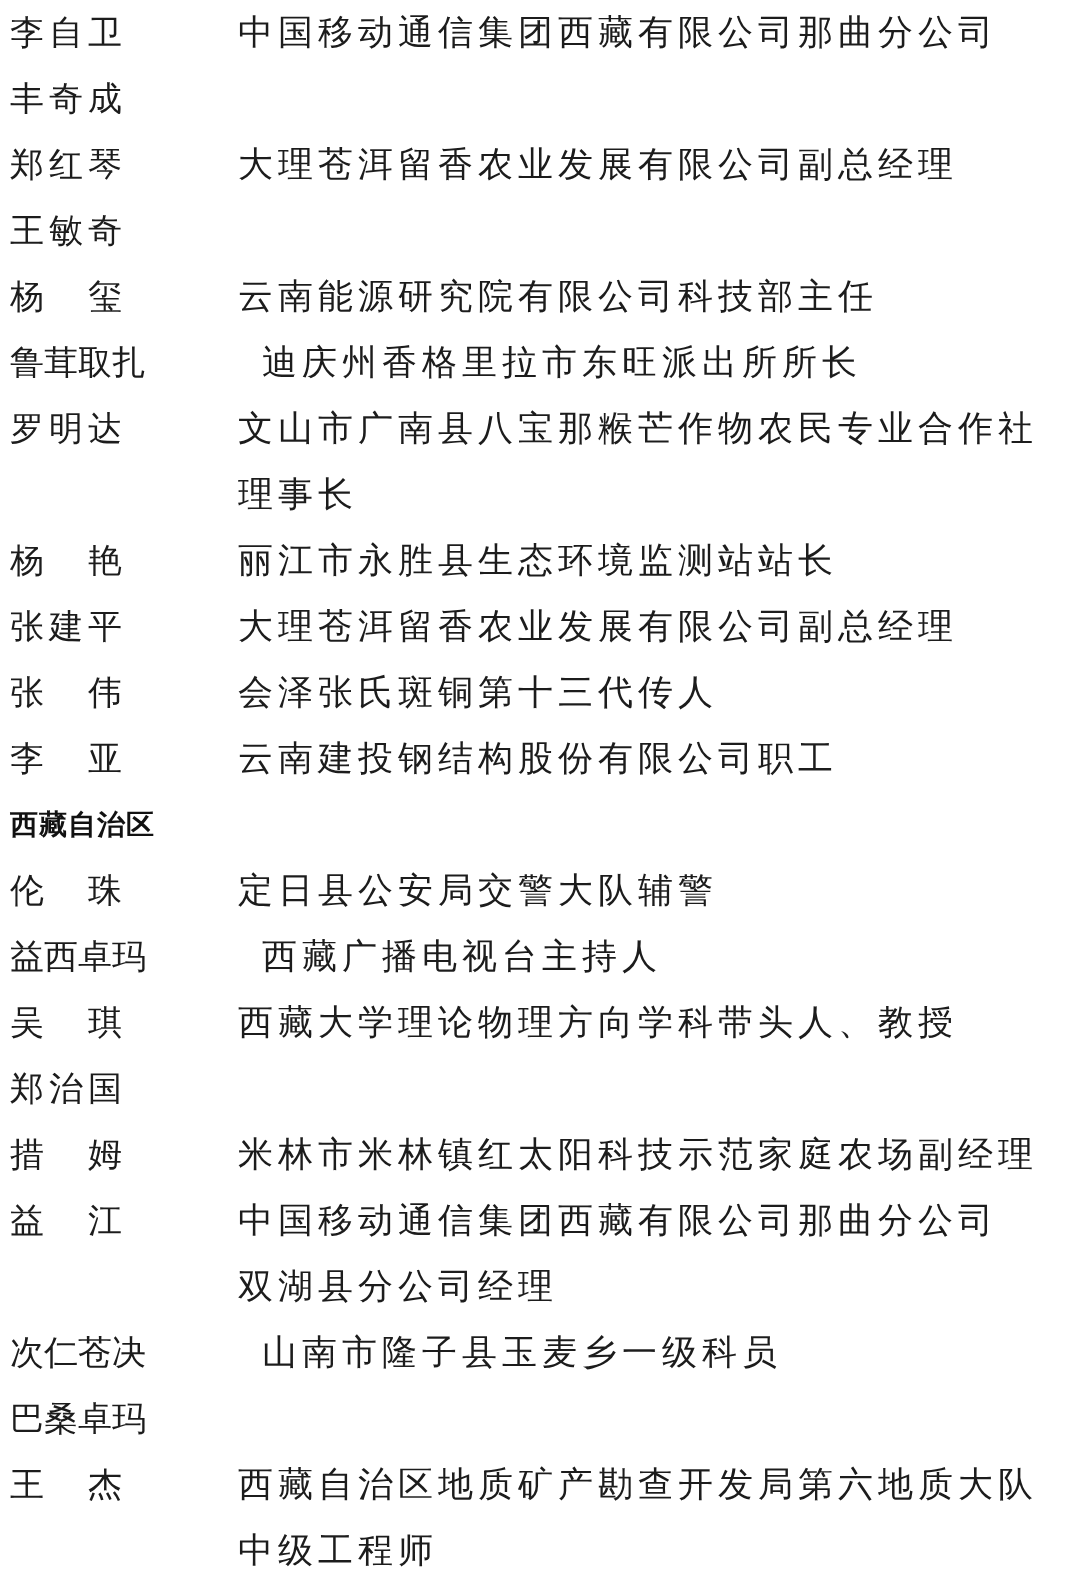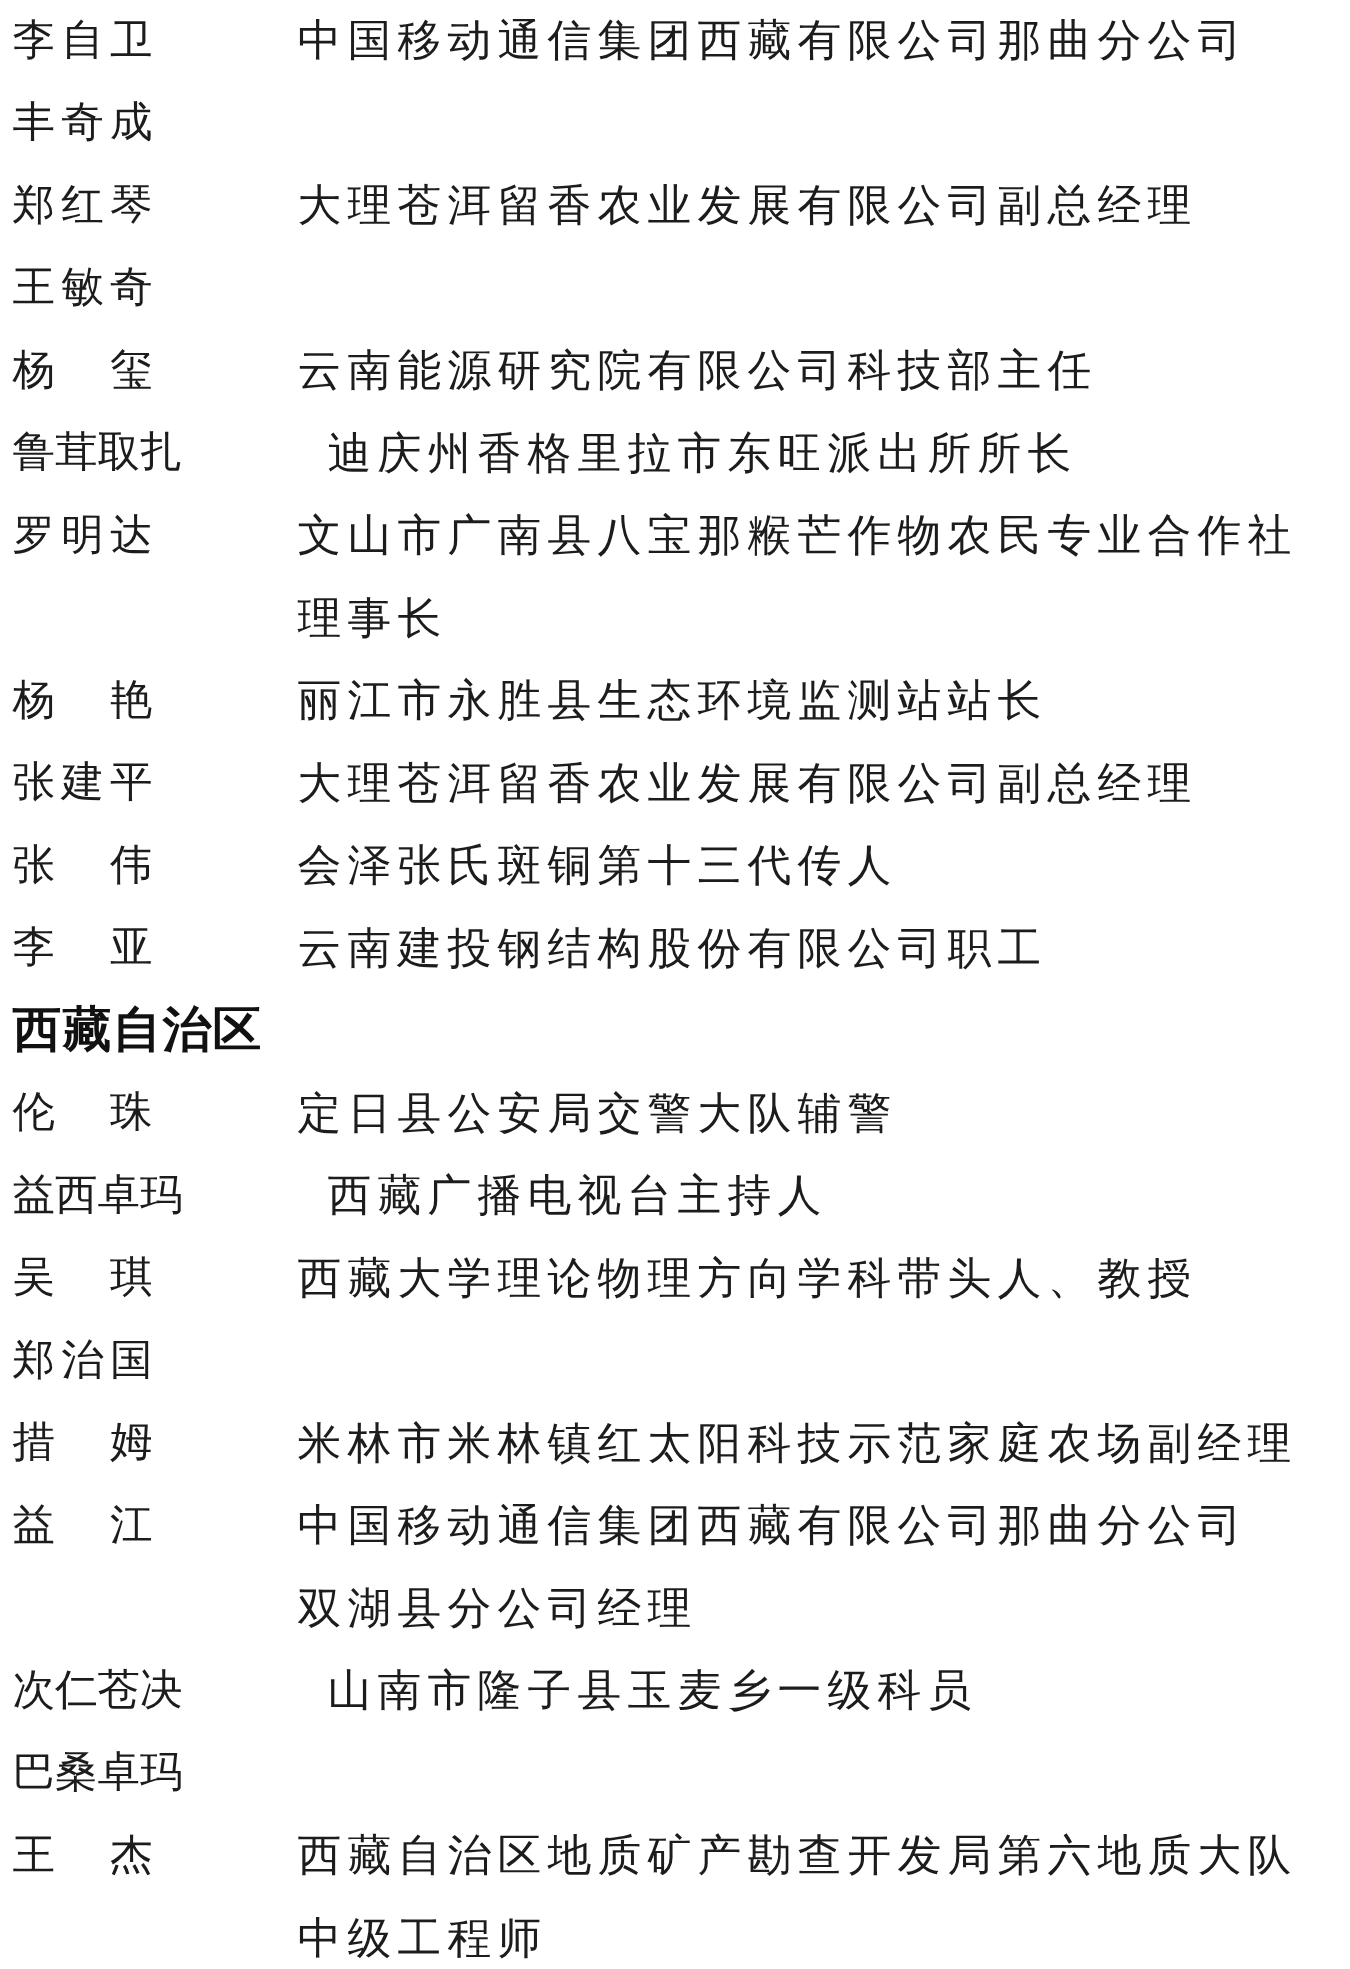--- a/index.html
+++ b/index.html
@@ -38,21 +38,21 @@
     min-width: 0;
     font-size: 35px;
     line-height: 66px;
     letter-spacing: 5px;
     white-space: pre-line;
   }
   .heading {
     margin: 0;
     font-family: "DejaVu Sans", "Liberation Sans", sans-serif;
     font-weight: 700;
-    font-size: 39px;
+    font-size: 28px;
     line-height: 66px;
     letter-spacing: 1px;
     color: #111111;
   }
 </style>
 </head>
 <body>
 
 <div class="page">
 

